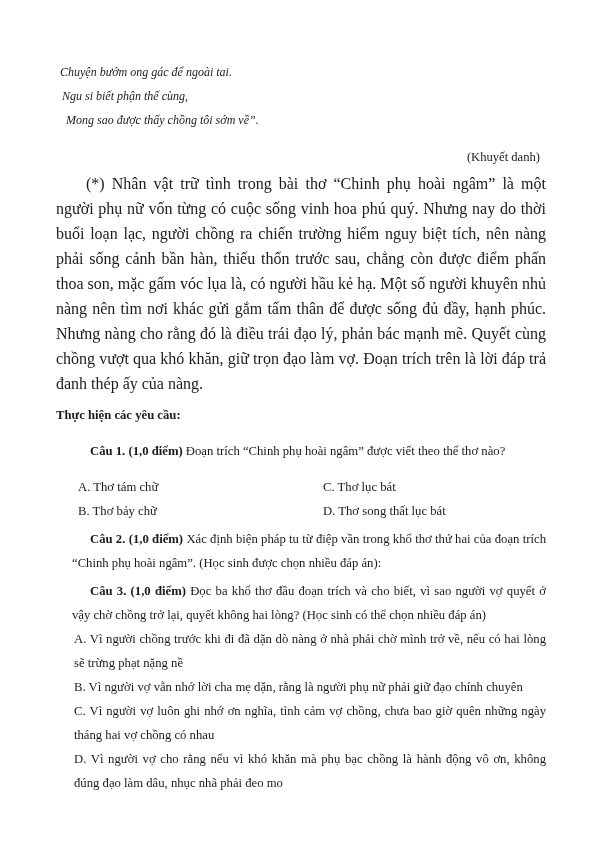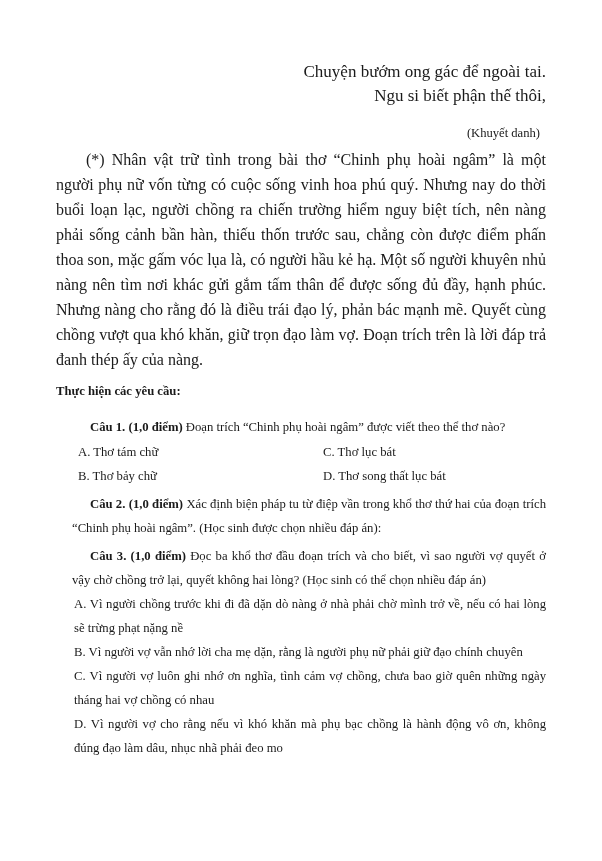--- a/index.html
+++ b/index.html
@@ -15,22 +15,23 @@
     overflow: hidden;
   }
   .page {
     position: relative;
     width: 602px;
     height: 861px;
     box-sizing: border-box;
     padding: 60px 56px 0 56px;
   }
   .poem {
-    text-align: right;
-    font-size: 17px;
+    text-align: left;
+    font-style: italic;
+    font-size: 12px;
     line-height: 24px;
   }
   .poem-line {
     display: block;
     white-space: pre;
   }
   .poem-line.l1 { padding-left: 4px; }
   .poem-line.l2 { padding-left: 6px; }
   .poem-line.l3 { padding-left: 10px; }
   .attribution {
@@ -59,21 +60,21 @@
     line-height: 24px;
     text-align: justify;
     text-indent: 18px;
   }
   .question .qlabel {
     font-weight: bold;
   }
   .options-2col {
     display: flex;
     flex-wrap: wrap;
-    margin-top: 1px;
+    margin-top: 12px;
   }
   .options-2col .opt {
     width: 50%;
     box-sizing: border-box;
     font-size: 12.7px;
     line-height: 24px;
     padding-left: 22px;
   }
   .options-2col.indent-more .opt {
     padding-left: 26px;
@@ -88,21 +89,22 @@
     text-align: justify;
   }
 </style>
 </head>
 <body>
 
 <div class="page">
 
   <div class="poem">
     <span class="poem-line l1">Chuyện bướm ong gác để ngoài tai.</span>
-    <span class="poem-line l2">Ngu si biết phận thế thôi,</span>
+    <span class="poem-line l2">Ngu si biết phận thế cùng,</span>
+    <span class="poem-line l3">Mong sao được thấy chồng tôi sớm về”.</span>
   </div>
 
   <div class="attribution">(Khuyết danh)</div>
 
   <p class="body-para">(*) Nhân vật trữ tình trong bài thơ “Chinh phụ hoài ngâm” là một người phụ nữ vốn từng có cuộc sống vinh hoa phú quý. Nhưng nay do thời buổi loạn lạc, người chồng ra chiến trường hiểm nguy biệt tích, nên nàng phải sống cảnh bần hàn, thiếu thốn trước sau, chẳng còn được điểm phấn thoa son, mặc gấm vóc lụa là, có người hầu kẻ hạ. Một số người khuyên nhủ nàng nên tìm nơi khác gửi gắm tấm thân để được sống đủ đầy, hạnh phúc. Nhưng nàng cho rằng đó là điều trái đạo lý, phản bác mạnh mẽ. Quyết cùng chồng vượt qua khó khăn, giữ trọn đạo làm vợ. Đoạn trích trên là lời đáp trả đanh thép ấy của nàng.</p>
 
   <p class="section-head">Thực hiện các yêu cầu:</p>
 
   <p class="question">
     <span class="qlabel">Câu 1. (1,0 điểm)</span><span> Đoạn trích “Chinh phụ hoài ngâm” được viết theo thể thơ nào?</span>

